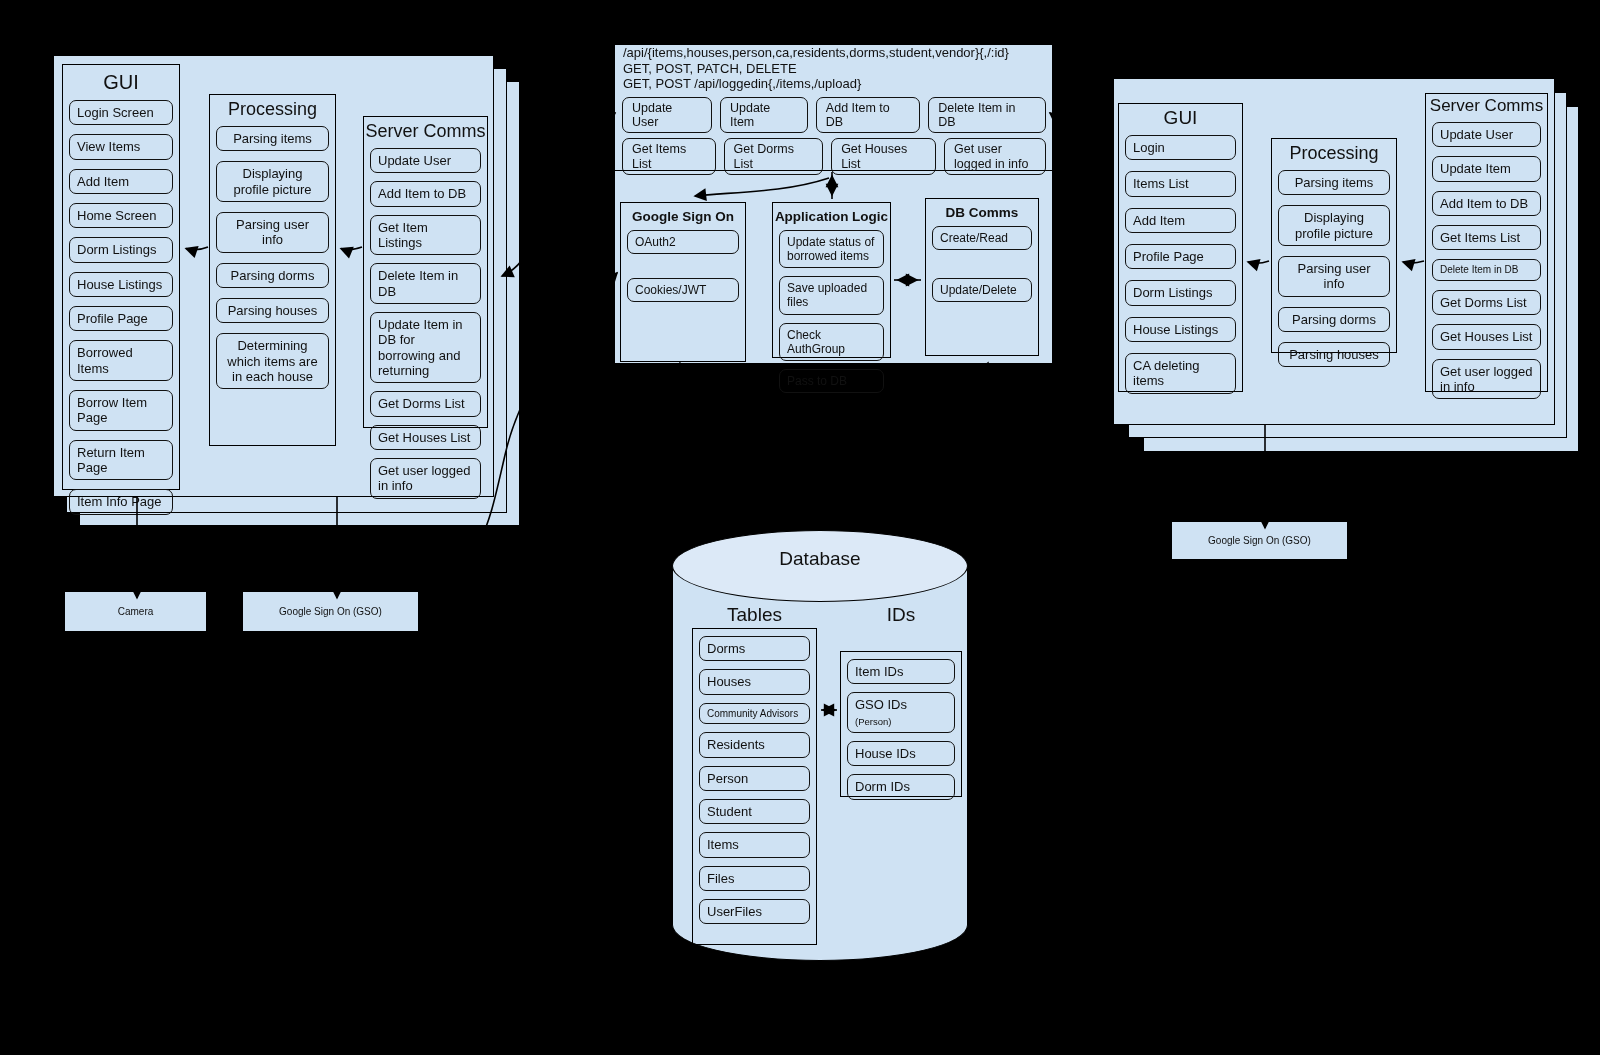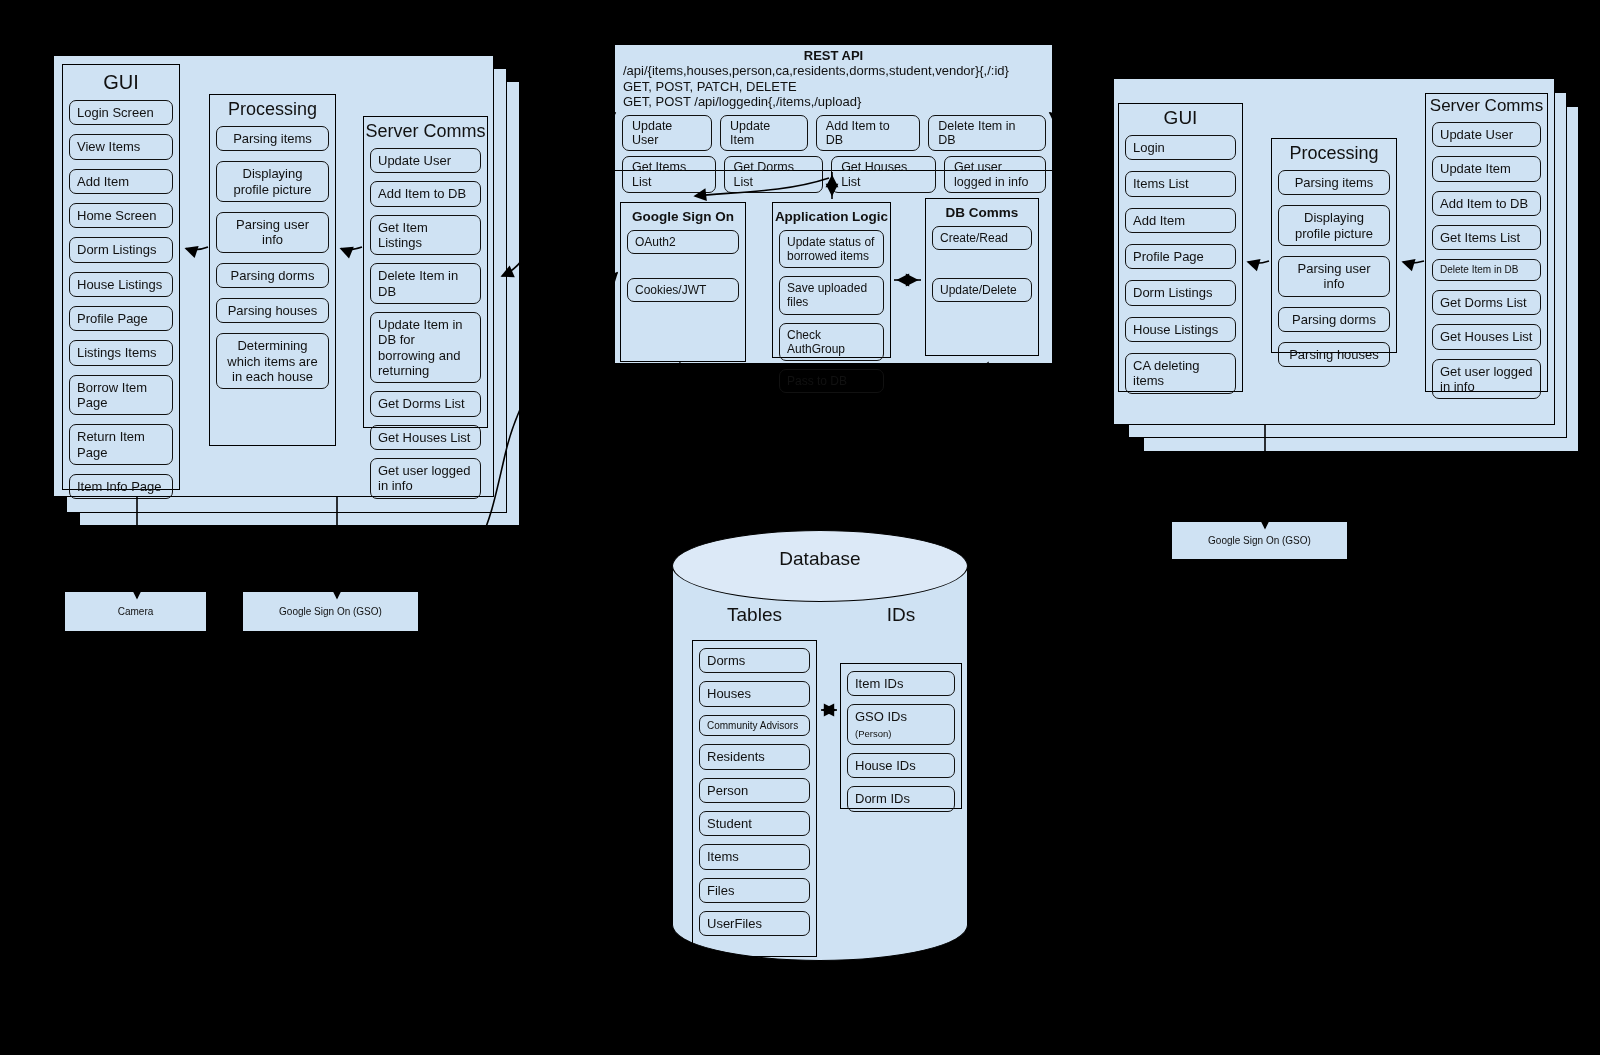--- a/index.html
+++ b/index.html
@@ -27,21 +27,21 @@
   .apibtn.narrow{ max-width:102px; }
   .midbox{ position:absolute; border:1.4px solid var(--line); }
   .midbox .ptitle{ font-size:13.5px; font-weight:bold; padding:6px 0 2px; }
   .midbox .node{ font-size:12px; }
   
   .cyl-top{ left:672px; top:530px; width:296px; height:72px; background:var(--topfill); border:1.5px solid var(--line); border-radius:50%; z-index:3; }
   .cyl-body{ left:672px; top:565px; width:296px; height:360px; background:var(--fill); border-left:1.5px solid var(--line); border-right:1.5px solid var(--line); z-index:2; }
   .cyl-bot{ left:672px; top:889px; width:296px; height:72px; background:var(--fill); border:1.5px solid var(--line); border-radius:50%; z-index:1; }
   .dbtitle{ text-align:center; font-size:19px; padding-top:17px; }
   .seclabel{ position:absolute; text-align:center; font-size:19px; z-index:4; }
-  .dbpanel{ z-index:4;margin-top:12px; }
+  .dbpanel{ z-index:4; }
   
   .flatbox{ position:absolute; background:var(--fill); display:flex; align-items:center; justify-content:center; font-size:10px; }
   #lines{ position:absolute; left:0; top:0; z-index:50; pointer-events:none; }
 </style>
 </head>
 <body>
 
 <div id="stage">
 
   <div class="sheet" style="left:79px;top:81px;width:441px;height:445px"></div>
@@ -51,21 +51,21 @@
   <div class="panel" style="left:62px;top:64px;width:118px;height:426px">
     <div class="ptitle big">GUI</div>
     <div class="vlist gap9">
         <div class="node">Login Screen</div>
         <div class="node">View Items</div>
         <div class="node">Add Item</div>
         <div class="node">Home Screen</div>
         <div class="node">Dorm Listings</div>
         <div class="node">House Listings</div>
         <div class="node">Profile Page</div>
-        <div class="node">Listings Items</div>
+        <div class="node">Borrowed Items</div>
         <div class="node">Borrow Item Page</div>
         <div class="node">Return Item Page</div>
         <div class="node">Item Info Page</div>
       </div>
   </div>
 
   <div class="panel" style="left:209px;top:94px;width:127px;height:352px">
     <div class="ptitle">Processing</div>
     <div class="vlist gap10">
         <div class="node">Parsing items</div>
@@ -86,21 +86,20 @@
         <div class="node">Delete Item in DB</div>
         <div class="node">Update Item in DB for borrowing and returning</div>
         <div class="node">Get Dorms List</div>
         <div class="node">Get Houses List</div>
         <div class="node">Get user logged in info</div>
       </div>
   </div>
 
   <div class="abs" id="mid">
     <div id="rest">
-      <div class="rtitle">REST API</div>
       <div class="rline">/api/{items,houses,person,ca,residents,dorms,student,vendor}{,/:id}</div>
       <div class="rline">GET, POST, PATCH, DELETE</div>
       <div class="rline">GET, POST /api/loggedin{,/items,/upload}</div>
       <div class="btnrow">
           <div class="apibtn">Update User</div>
           <div class="apibtn">Update Item</div>
           <div class="apibtn">Add Item to DB</div>
           <div class="apibtn">Delete Item in DB</div>
         </div>
       <div class="btnrow">

